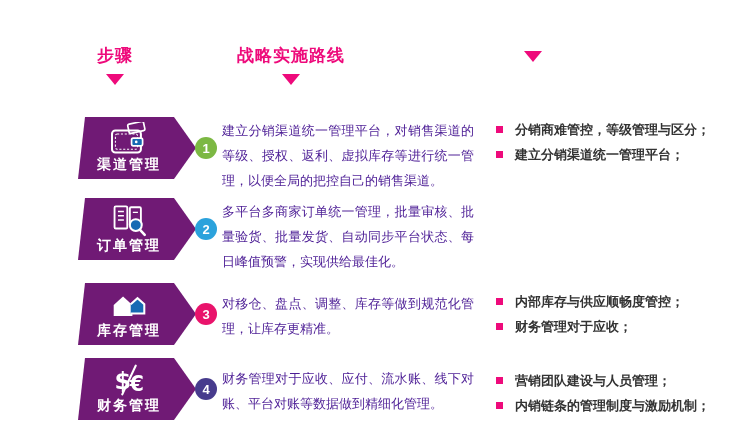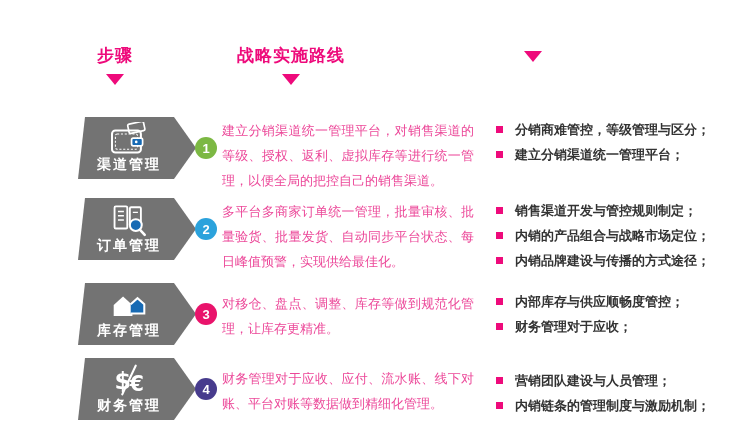--- a/index.html
+++ b/index.html
@@ -12,34 +12,34 @@
              border-top:11px solid #EE0A7B; margin:7px auto 0 auto; }
   .hdr-steps   { left:115px; }
   .hdr-route   { left:291px; }
   .hdr-control { left:533px; }
 
   
   .row  { position:absolute; left:0; width:750px; height:64px; }
   .row1 { top:117px; } .row2 { top:198px; } .row3 { top:283px; } .row4 { top:358px; }
 
   
-  .arrow { position:absolute; left:78px; top:0; width:118px; height:62px; background:#737373;
+  .arrow { position:absolute; left:78px; top:0; width:118px; height:62px; background:#701a75;
            clip-path:polygon(7px 0, calc(100% - 22px) 0, 100% 50%, calc(100% - 22px) 100%, 0 100%);
            display:flex; flex-direction:column; align-items:center; justify-content:center;
            padding-right:16px; box-sizing:border-box; color:#fff; }
   .arrow .icon { height:32px; display:flex; align-items:center; justify-content:center; }
   .arrow .step-label { font-size:14px; font-weight:bold; margin-top:1px; letter-spacing:2px; white-space:nowrap; }
 
   
   .num { position:absolute; left:195px; top:20px; width:22px; height:22px; border-radius:50%;
          color:#fff; font-size:13px; font-weight:bold; display:flex; align-items:center; justify-content:center; }
 
   
   .desc { position:absolute; left:222px; width:252px; font-size:13px; line-height:25px;
-          color:#ec4899; text-align:justify; }
+          color:#4c1d95; text-align:justify; }
   .row1 .desc, .row2 .desc { top:1px; }
   .row3 .desc, .row4 .desc { top:8px; }
 
   
   .points { position:absolute; left:496px; width:250px; }
   .row1 .points, .row2 .points { top:3px;text-align:center; }
   .row3 .points { top:9px; }
   .row4 .points { top:13px; }
   .point { display:flex; align-items:flex-start; margin-bottom:6px; }
   .bullet { width:7px; height:7px; background:#EE0A7B; margin:6px 12px 0 0; flex:none; }
@@ -100,34 +100,20 @@
           <rect x="26" y="5" width="13" height="22" rx="1.5" stroke="#fff" stroke-width="2.2"></rect>
           <line x1="29.5" y1="11" x2="35.5" y2="11" stroke="#fff" stroke-width="1.6"></line>
           <circle cx="33" cy="26" r="7" fill="#176AB4" stroke="#fff" stroke-width="2.4"></circle>
           <line x1="38" y1="31.5" x2="43.5" y2="37.5" stroke="#fff" stroke-width="3" stroke-linecap="round"></line>
         </svg>
       </span>
       <span class="step-label">订单管理</span>
     </div>
     <div class="num" style="background-color: rgb(43, 162, 220);">2</div>
     <div class="desc">多平台多商家订单统一管理，批量审核、批量验货、批量发货、自动同步平台状态、每日峰值预警，实现供给最佳化。</div>
-    <div class="points">
-      <div class="point">
-        <span class="bullet"></span>
-        <span class="point-text">销售渠道开发与管控规则制定；</span>
-      </div>
-      <div class="point">
-        <span class="bullet"></span>
-        <span class="point-text">内销的产品组合与战略市场定位；</span>
-      </div>
-      <div class="point">
-        <span class="bullet"></span>
-        <span class="point-text">内销品牌建设与传播的方式途径；</span>
-      </div>
-    </div>
   </div>
 
   <div class="row row3">
     <div class="arrow">
       <span class="icon">
         <svg width="50" height="34" viewBox="0 0 50 40" fill="none">
           <path d="M7 20 L18 10 L29 20 V33 H7 Z" fill="#fff"></path>
           <path d="M27 19 L35 12 L43 19 V30 H27" stroke="#fff" stroke-width="2.4" fill="#176AB4"></path>
         </svg>
       </span>

